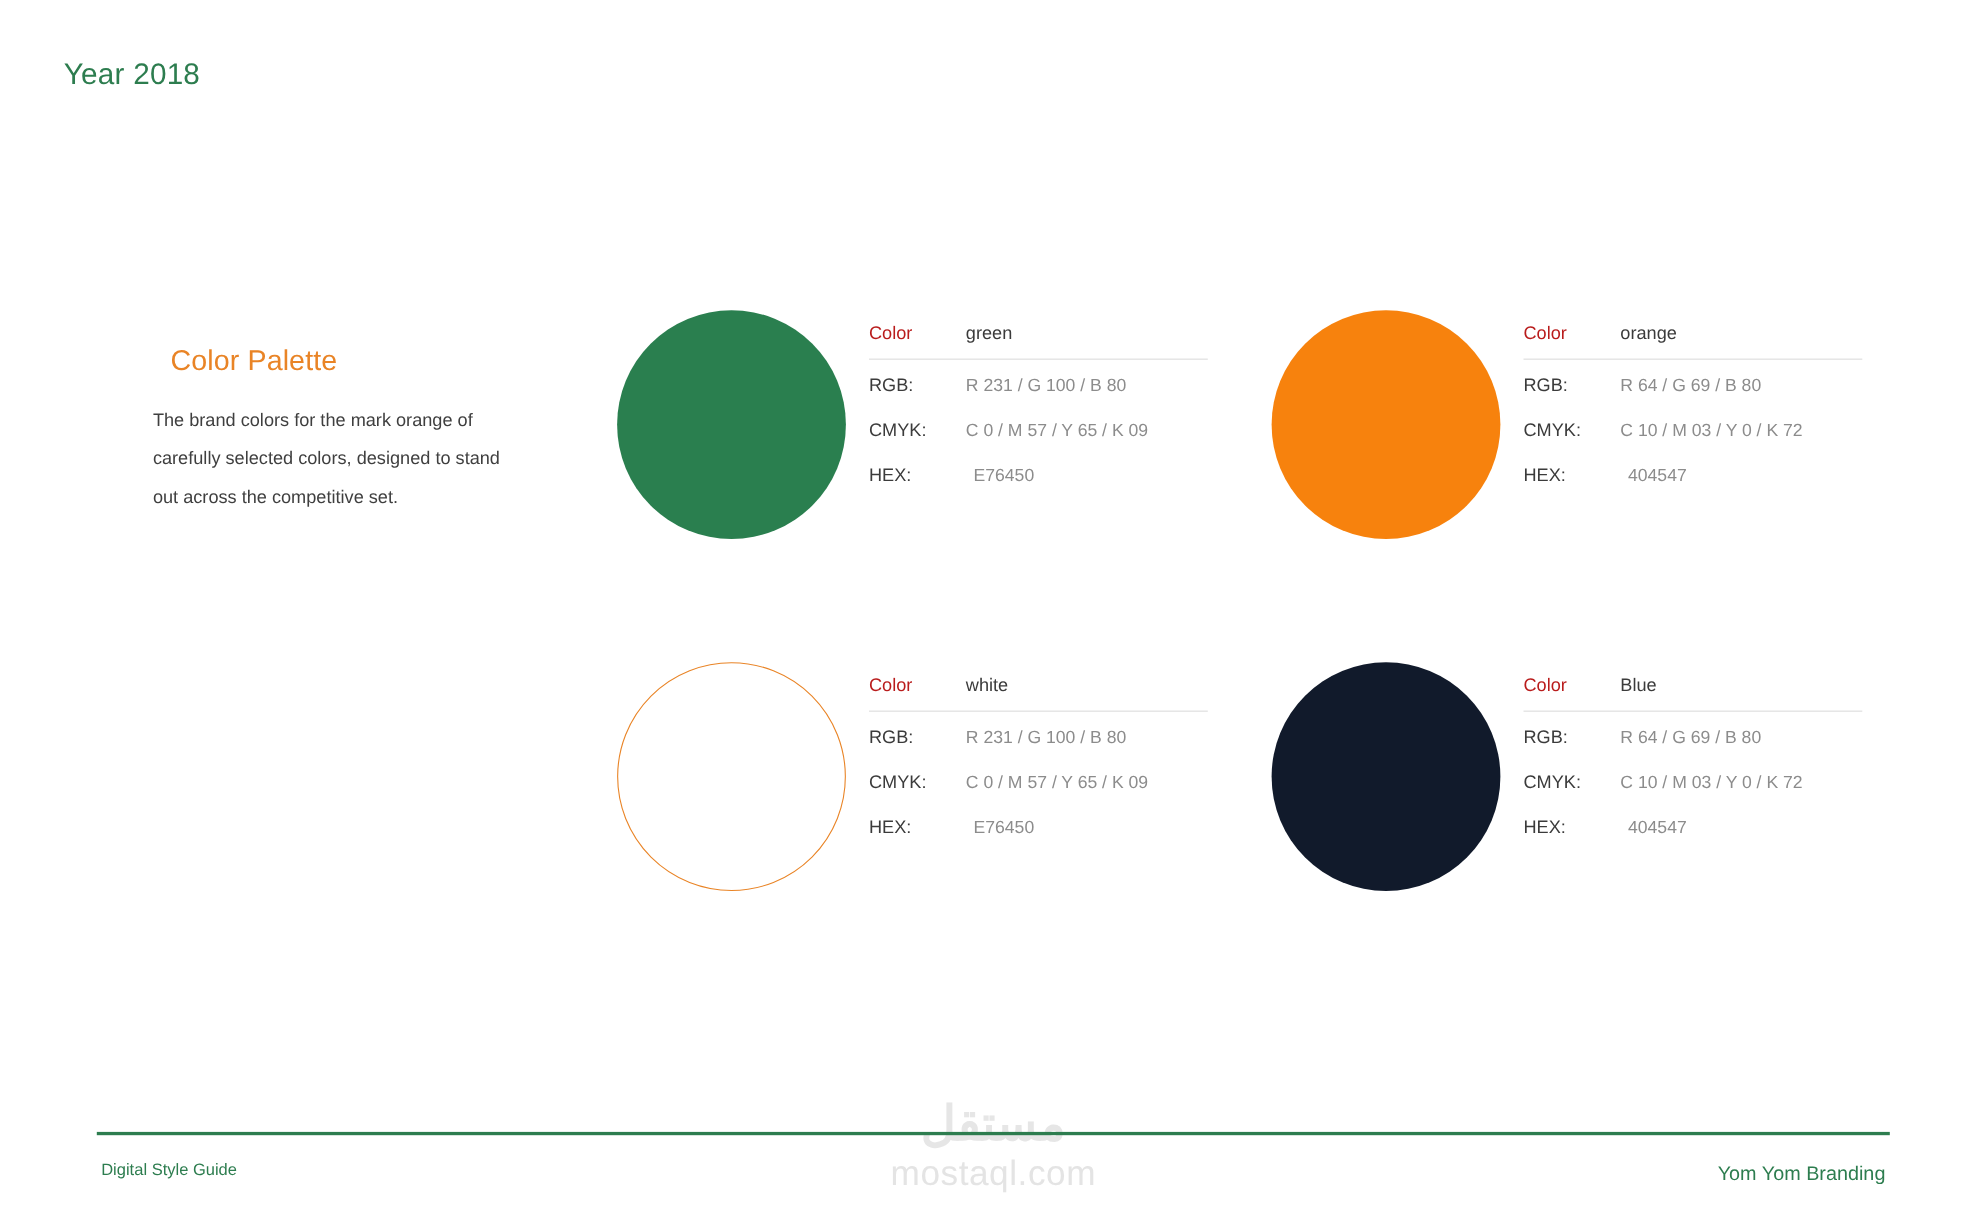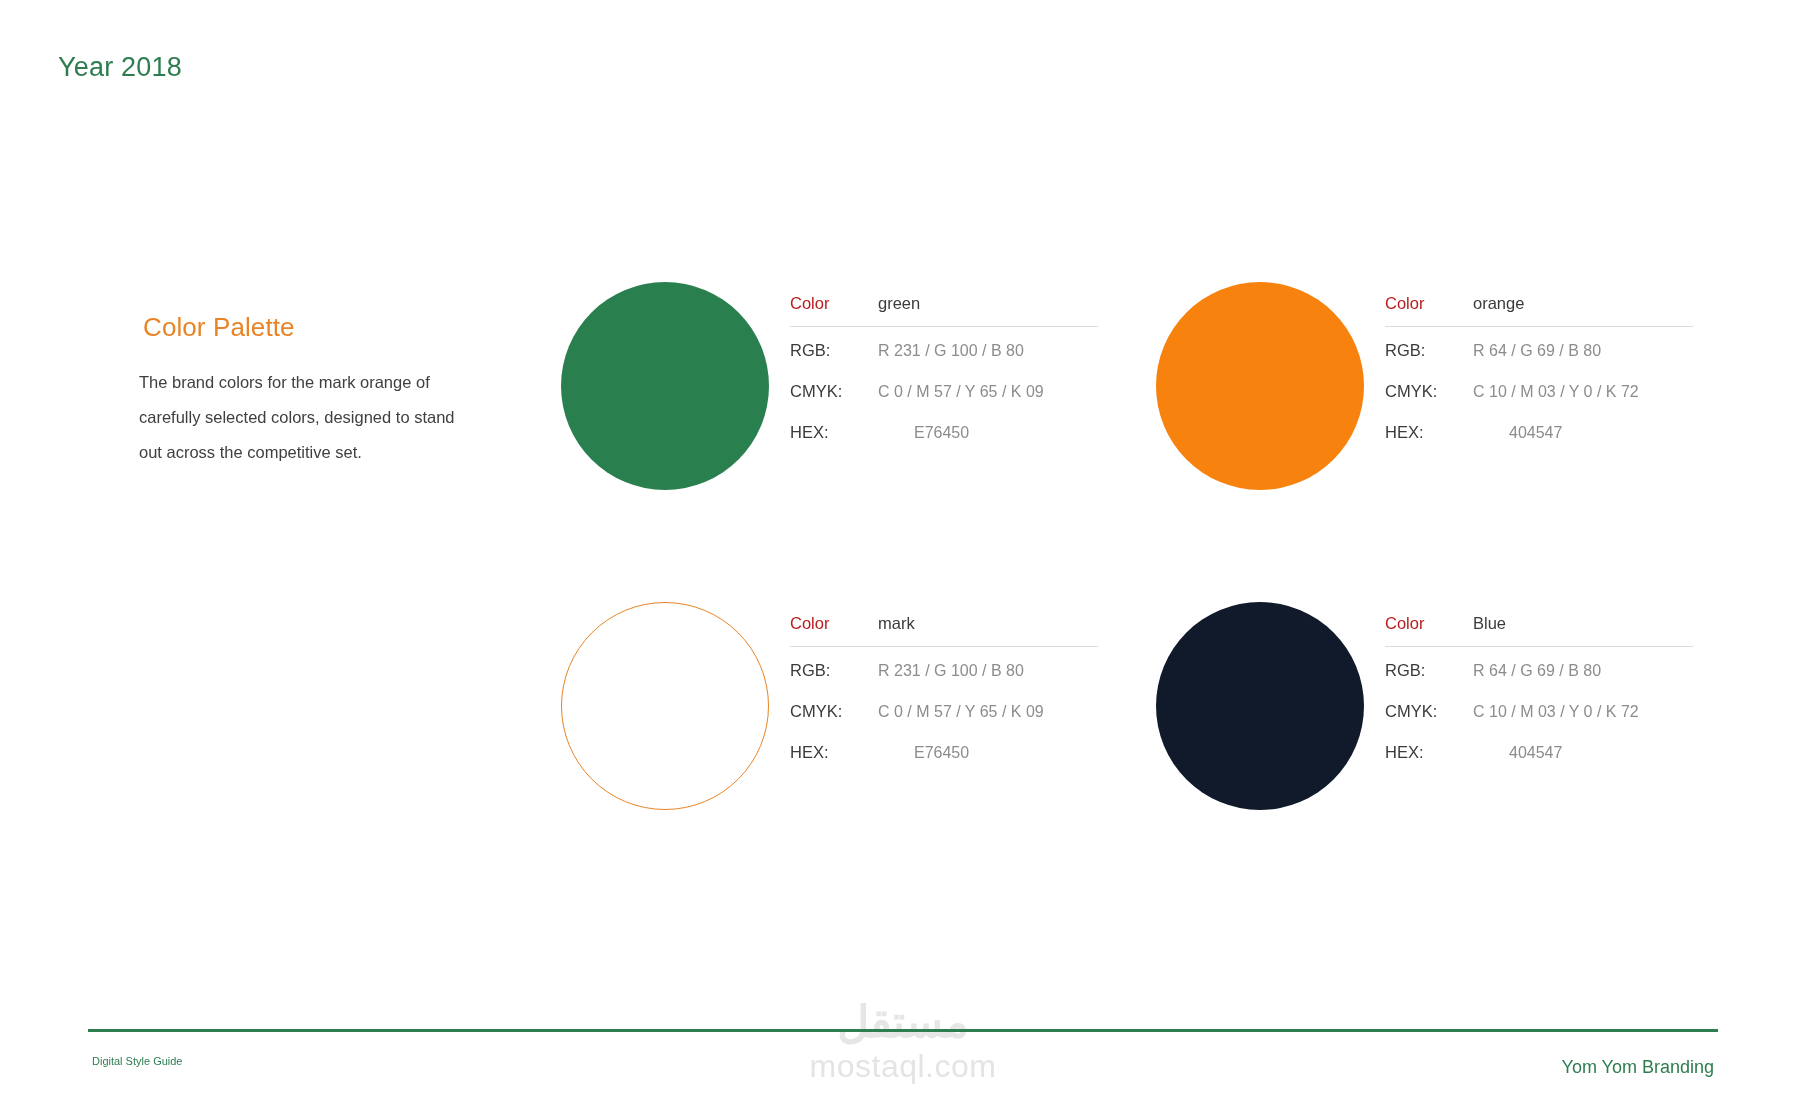--- a/index.html
+++ b/index.html
@@ -29,21 +29,21 @@
   
   .intro {
     position: absolute;
     left: 139px;
     top: 312px;
     width: 330px;
   }
   .intro-heading {
     font-size: 26px;
     color: #e98426;
-    margin: 0 0 22px 4px;
+    margin: 0 0 22px 16px;
     font-weight: 400;
     letter-spacing: 0.1px;
   }
   .intro-paragraph {
     font-size: 16.5px;
     color: #3f3f3f;
     line-height: 35px;
     margin: 0;
     font-weight: 400;
   }
@@ -113,37 +113,36 @@
     font-size: 16.5px;
     color: #3b3b3b;
   }
   .spec-row .v {
     font-size: 16px;
     color: #8c8c8c;
     text-align: right;
   }
   .spec-row.hex .v {
     padding-left: 7px;
-    margin-left: 29px;
   }
 
   
   .footer-rule {
     position: absolute;
     left: 88px;
     right: 88px;
     top: 1029px;
     height: 2.6px;
     background: #2d7d4f;
   }
   .footer-left {
     position: absolute;
     left: 92px;
     top: 1055px;
-    font-size: 11px;
+    font-size: 15px;
     color: #2d7d4f;
   }
   .footer-right {
     position: absolute;
     right: 92px;
     top: 1057px;
     font-size: 18px;
     color: #2d7d4f;
     text-align: right;
   }
@@ -238,21 +237,21 @@
     </div>
   </div>
 
   <div class="swatch-cell">
     <div class="swatch-circle-wrap">
       <div class="swatch-circle" style="background: rgb(255, 255, 255); border: 1.6px solid rgb(233, 132, 38);"></div>
     </div>
     <div class="spec">
       <div class="spec-head">
         <span class="k">Color</span>
-        <span class="v">mark</span>
+        <span class="v">white</span>
       </div>
       <div class="spec-rows">
         <div class="spec-row">
           <span class="k">RGB:</span>
           <span class="v">R 231 / G 100 / B 80</span>
         </div>
         <div class="spec-row">
           <span class="k">CMYK:</span>
           <span class="v">C 0 / M 57 / Y 65 / K 09</span>
         </div>

